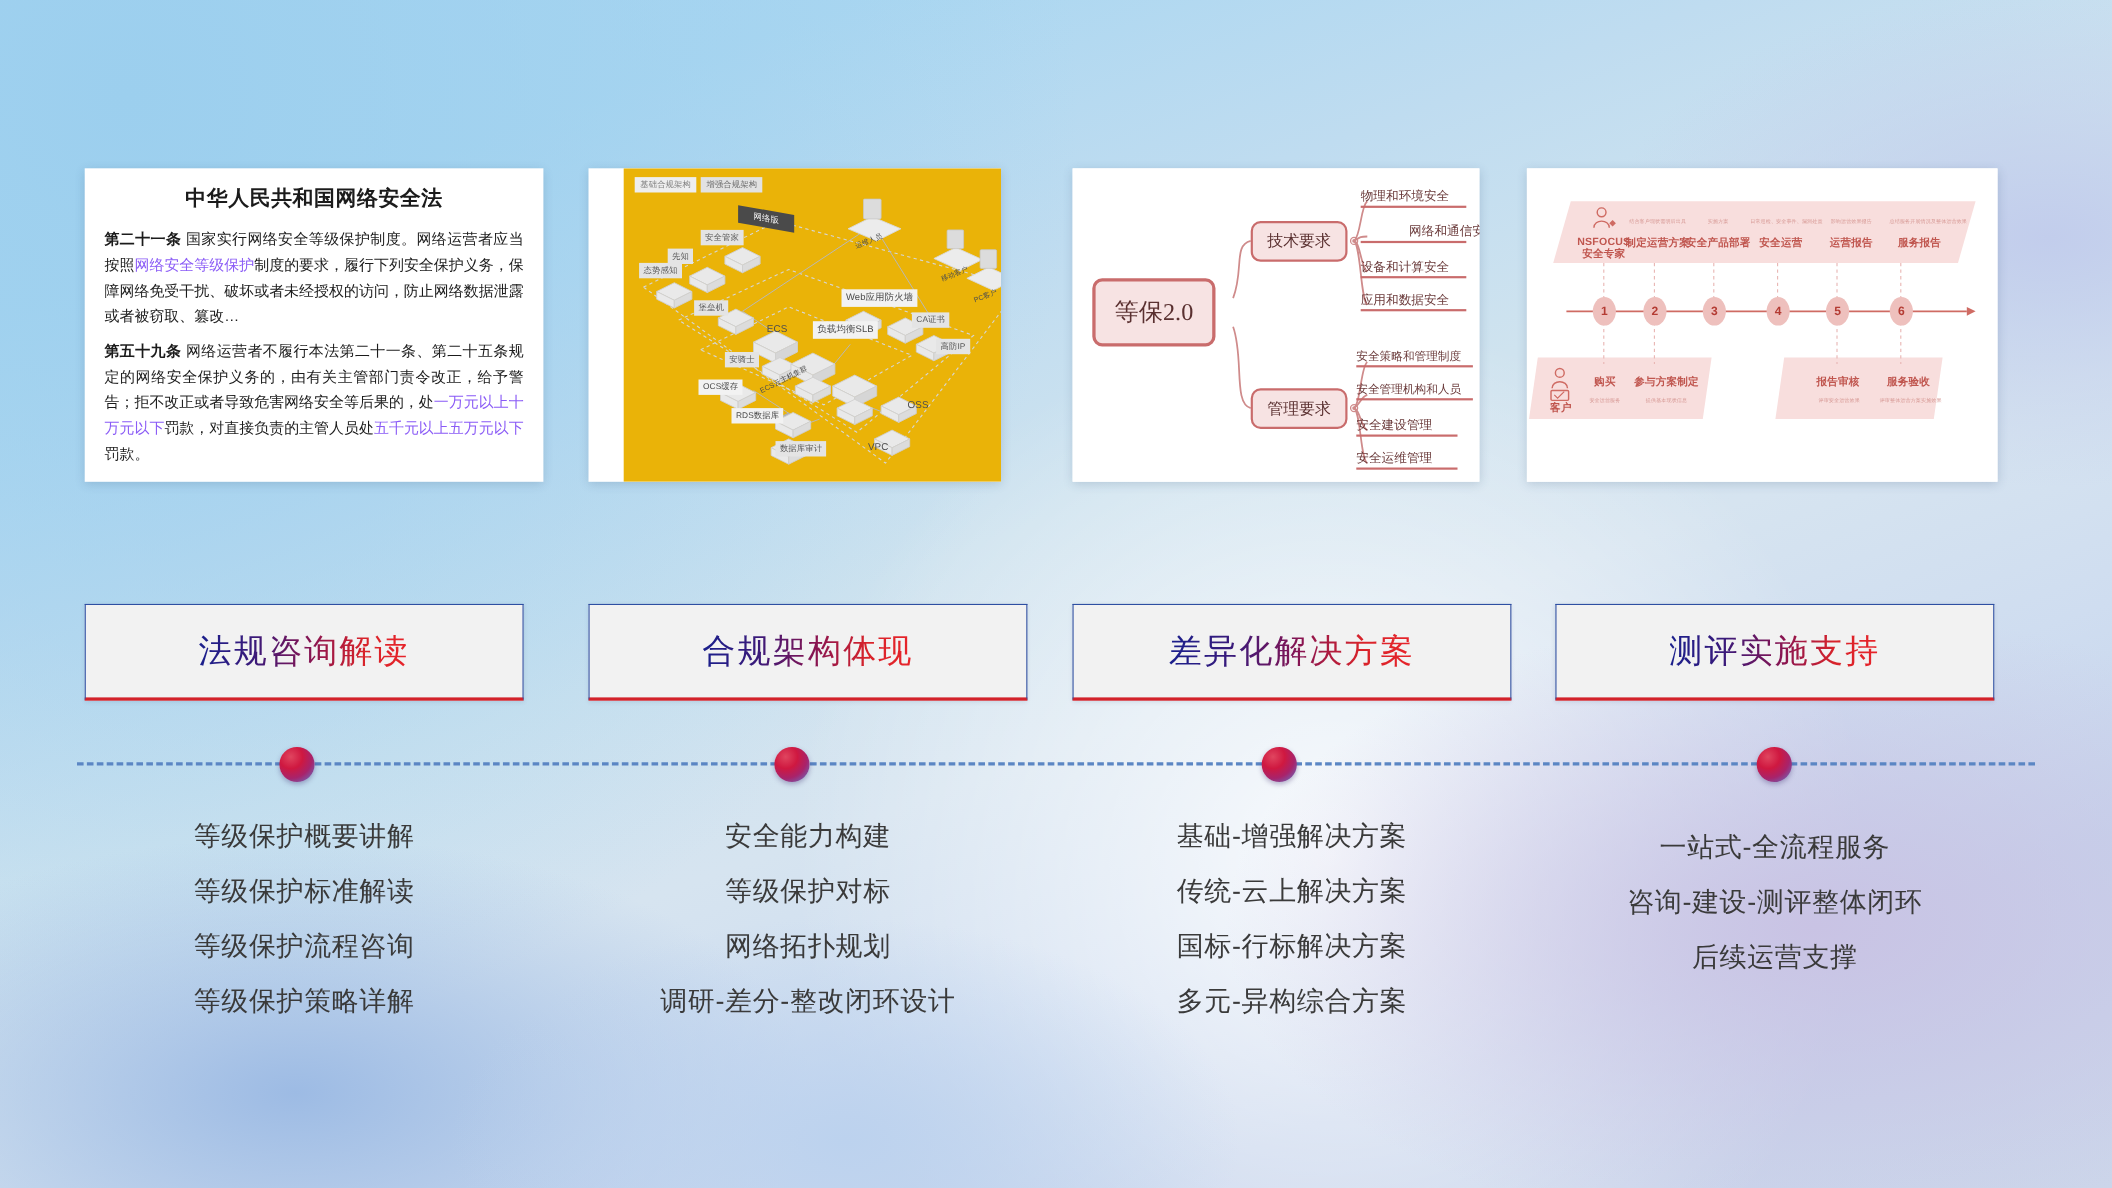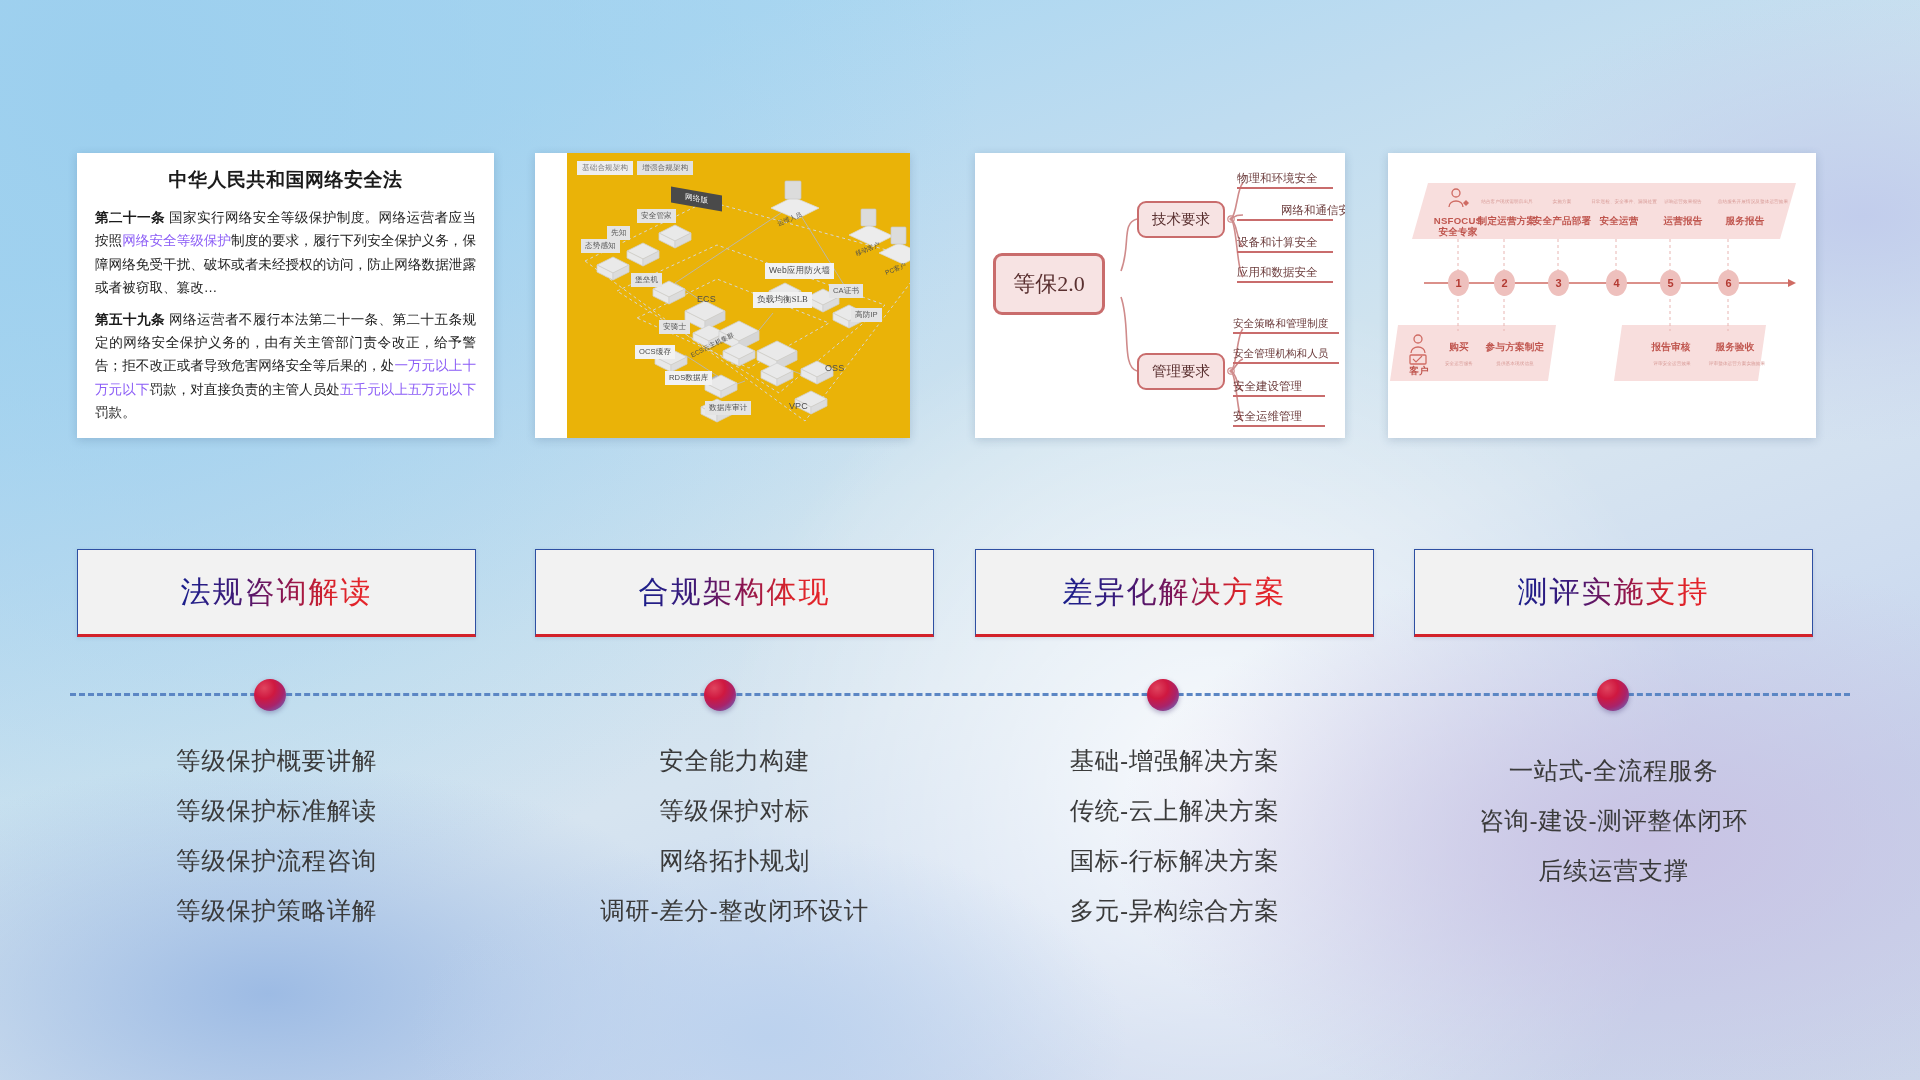--- a/index.html
+++ b/index.html
@@ -314,21 +314,21 @@
         <div class="arch-chip" style="left:70px;top:56px;">安全管家</div>
         <div class="arch-chip" style="left:40px;top:73px;">先知</div>
         <div class="arch-chip" style="left:14px;top:86px;">态势感知</div>
         <div class="arch-chip" style="left:64px;top:120px;">堡垒机</div>
         <div class="arch-chip plain" style="left:126px;top:139px;font-size:9px;">ECS</div>
         <div class="arch-chip" style="left:92px;top:167px;">安骑士</div>
         <div class="arch-chip light" style="left:68px;top:192px;text-align:right;">OCS缓存</div>
         <div class="arch-chip light" style="left:98px;top:218px;">RDS数据库</div>
         <div class="arch-chip" style="left:138px;top:248px;">数据库审计</div>
         <div class="arch-chip plain" style="left:118px;top:186px;transform:rotate(-27deg);font-size:6.6px;">ECS云主机集群</div>
-        <div class="arch-chip light" style="left:186px;top:139px;font-size:8.6px;font-family:Liberation Serif, serif;">负载均衡SLB</div>
+        <div class="arch-chip light" style="left:172px;top:139px;font-size:8.6px;">负载均衡SLB</div>
         <div class="arch-chip light" style="left:198px;top:110px;font-size:8.6px;">Web应用防火墙</div>
         <div class="arch-chip" style="left:262px;top:131px;">CA证书</div>
         <div class="arch-chip" style="left:284px;top:155px;">高防IP</div>
         <div class="arch-chip plain" style="left:254px;top:208px;font-size:9px;">OSS</div>
         <div class="arch-chip plain" style="left:218px;top:246px;font-size:9px;">VPC</div>
         <div class="arch-chip plain" style="left:206px;top:60px;transform:rotate(-22deg);font-size:6.4px;">运维人员</div>
         <div class="arch-chip plain" style="left:284px;top:90px;transform:rotate(-22deg);font-size:6.4px;">移动客户</div>
         <div class="arch-chip plain" style="left:314px;top:110px;transform:rotate(-22deg);font-size:6.4px;">PC客户</div>
       </div>
     </div>

